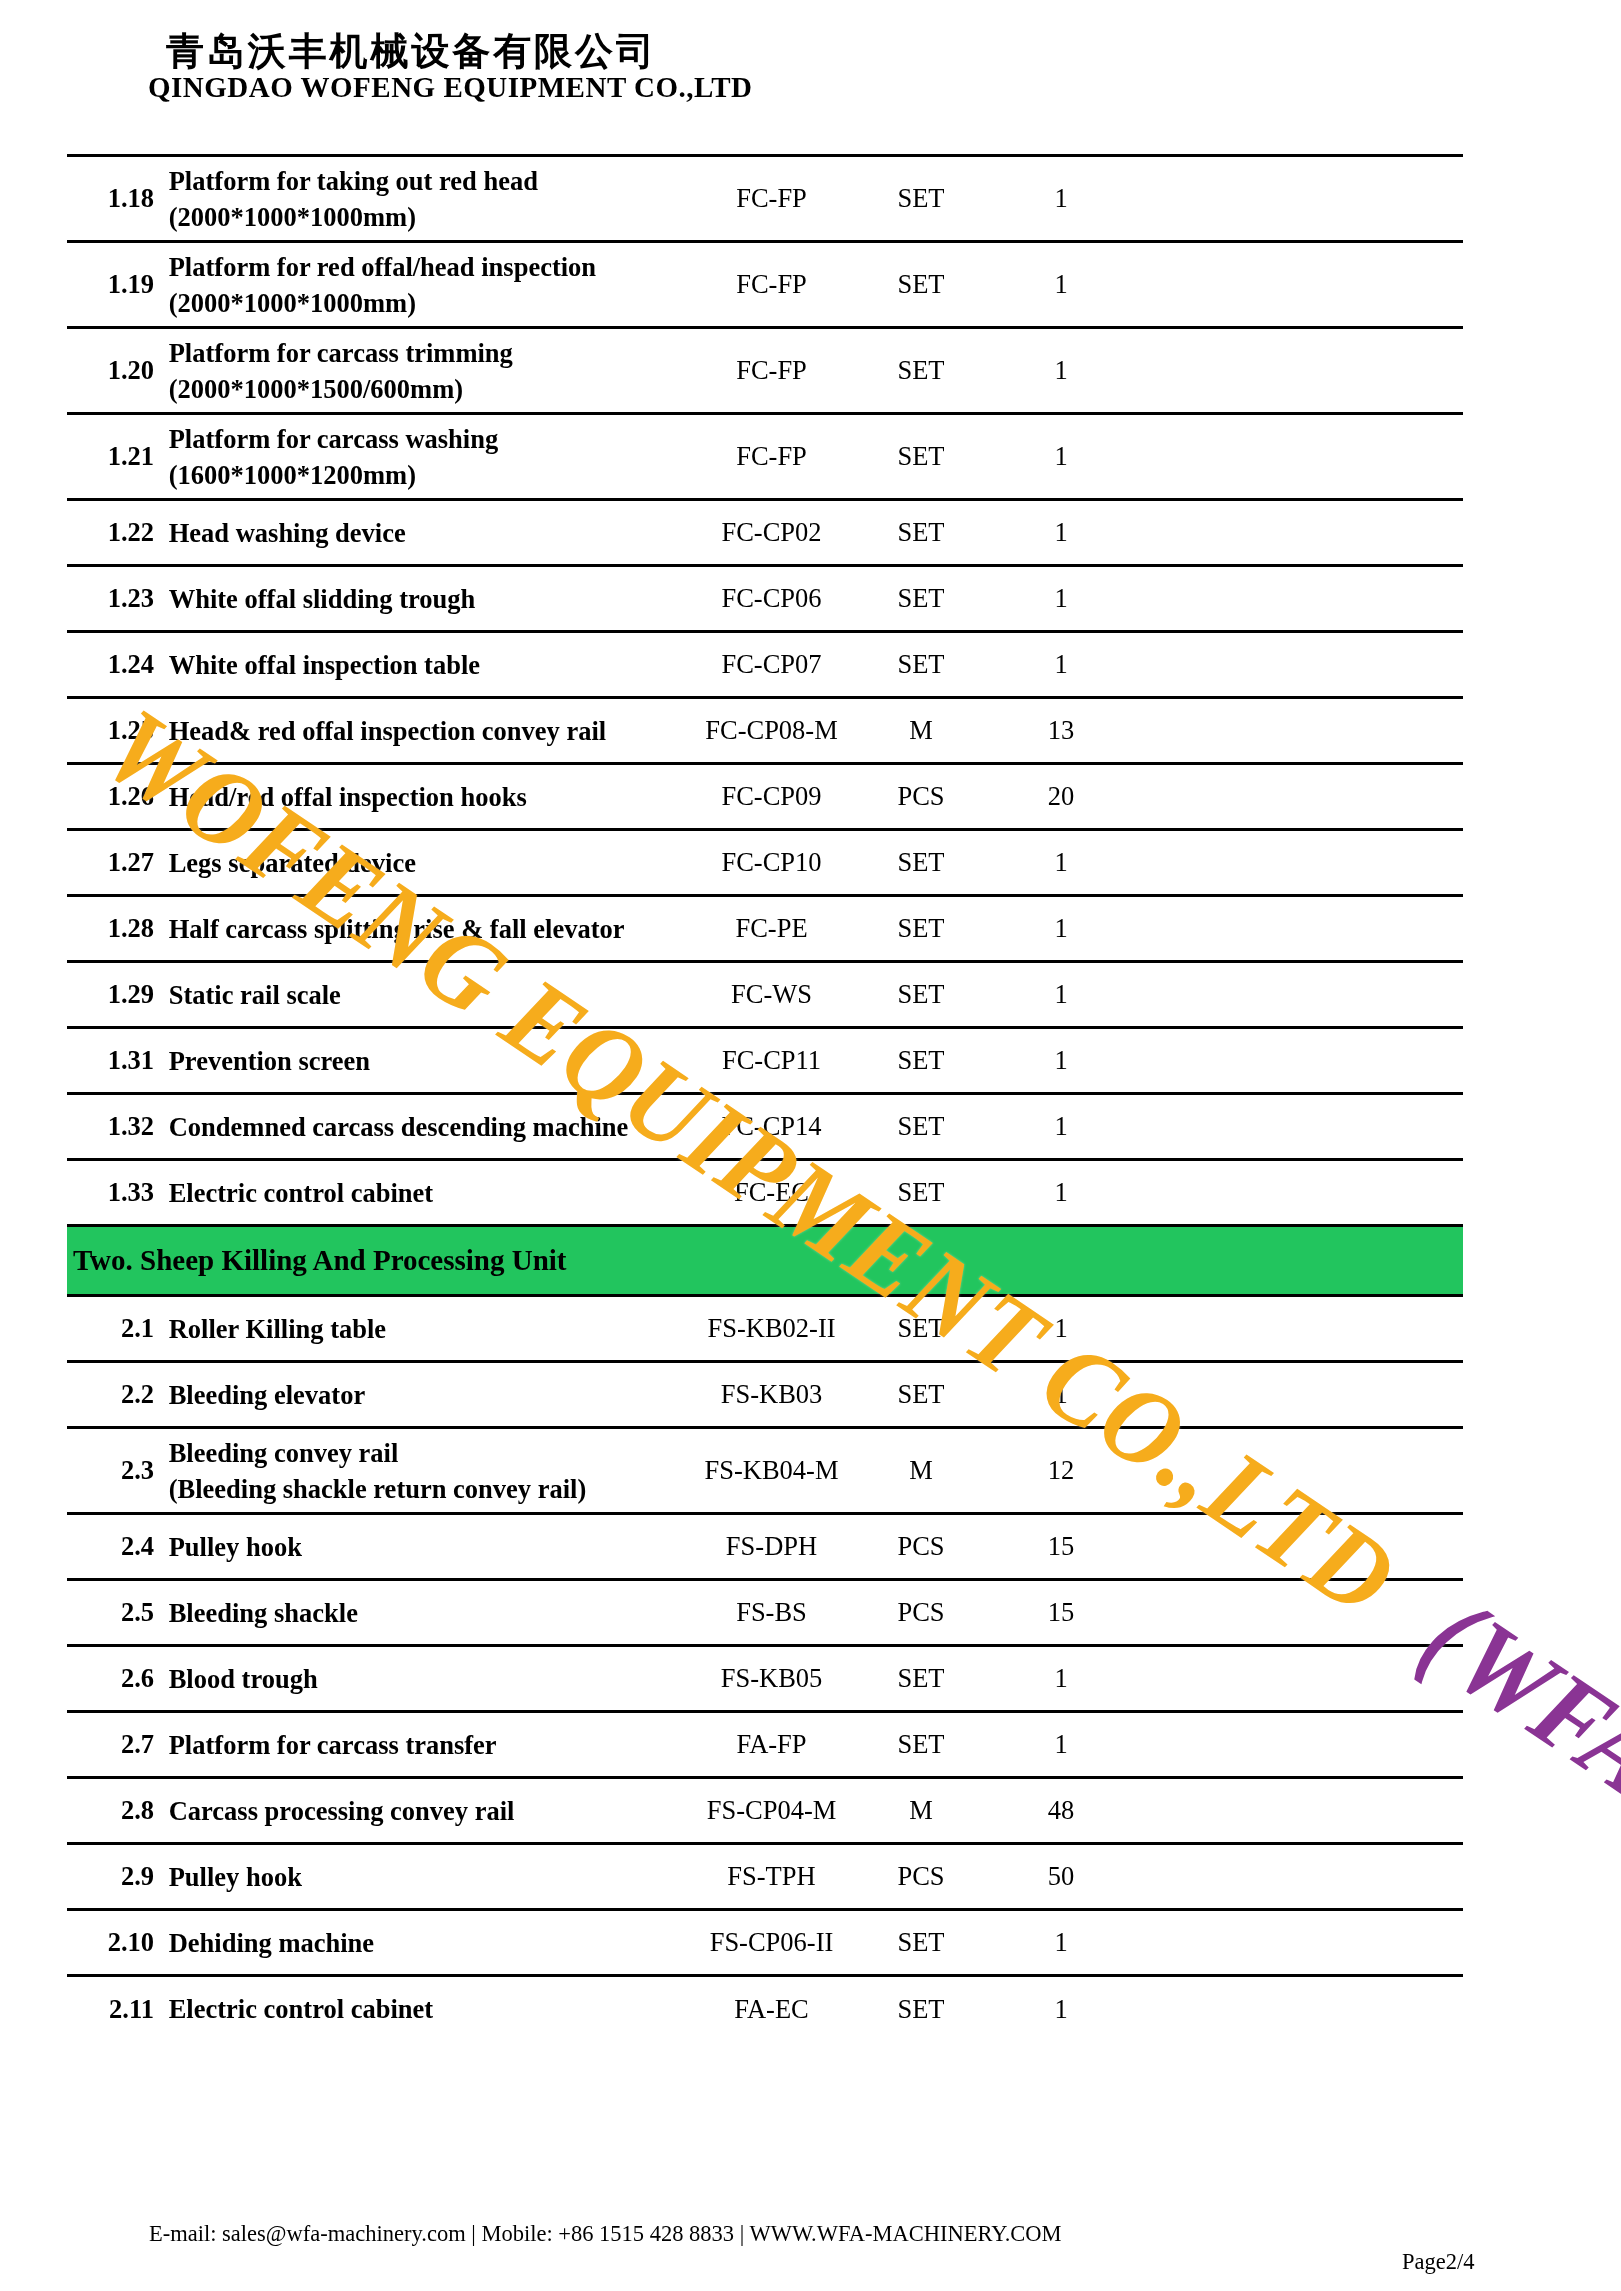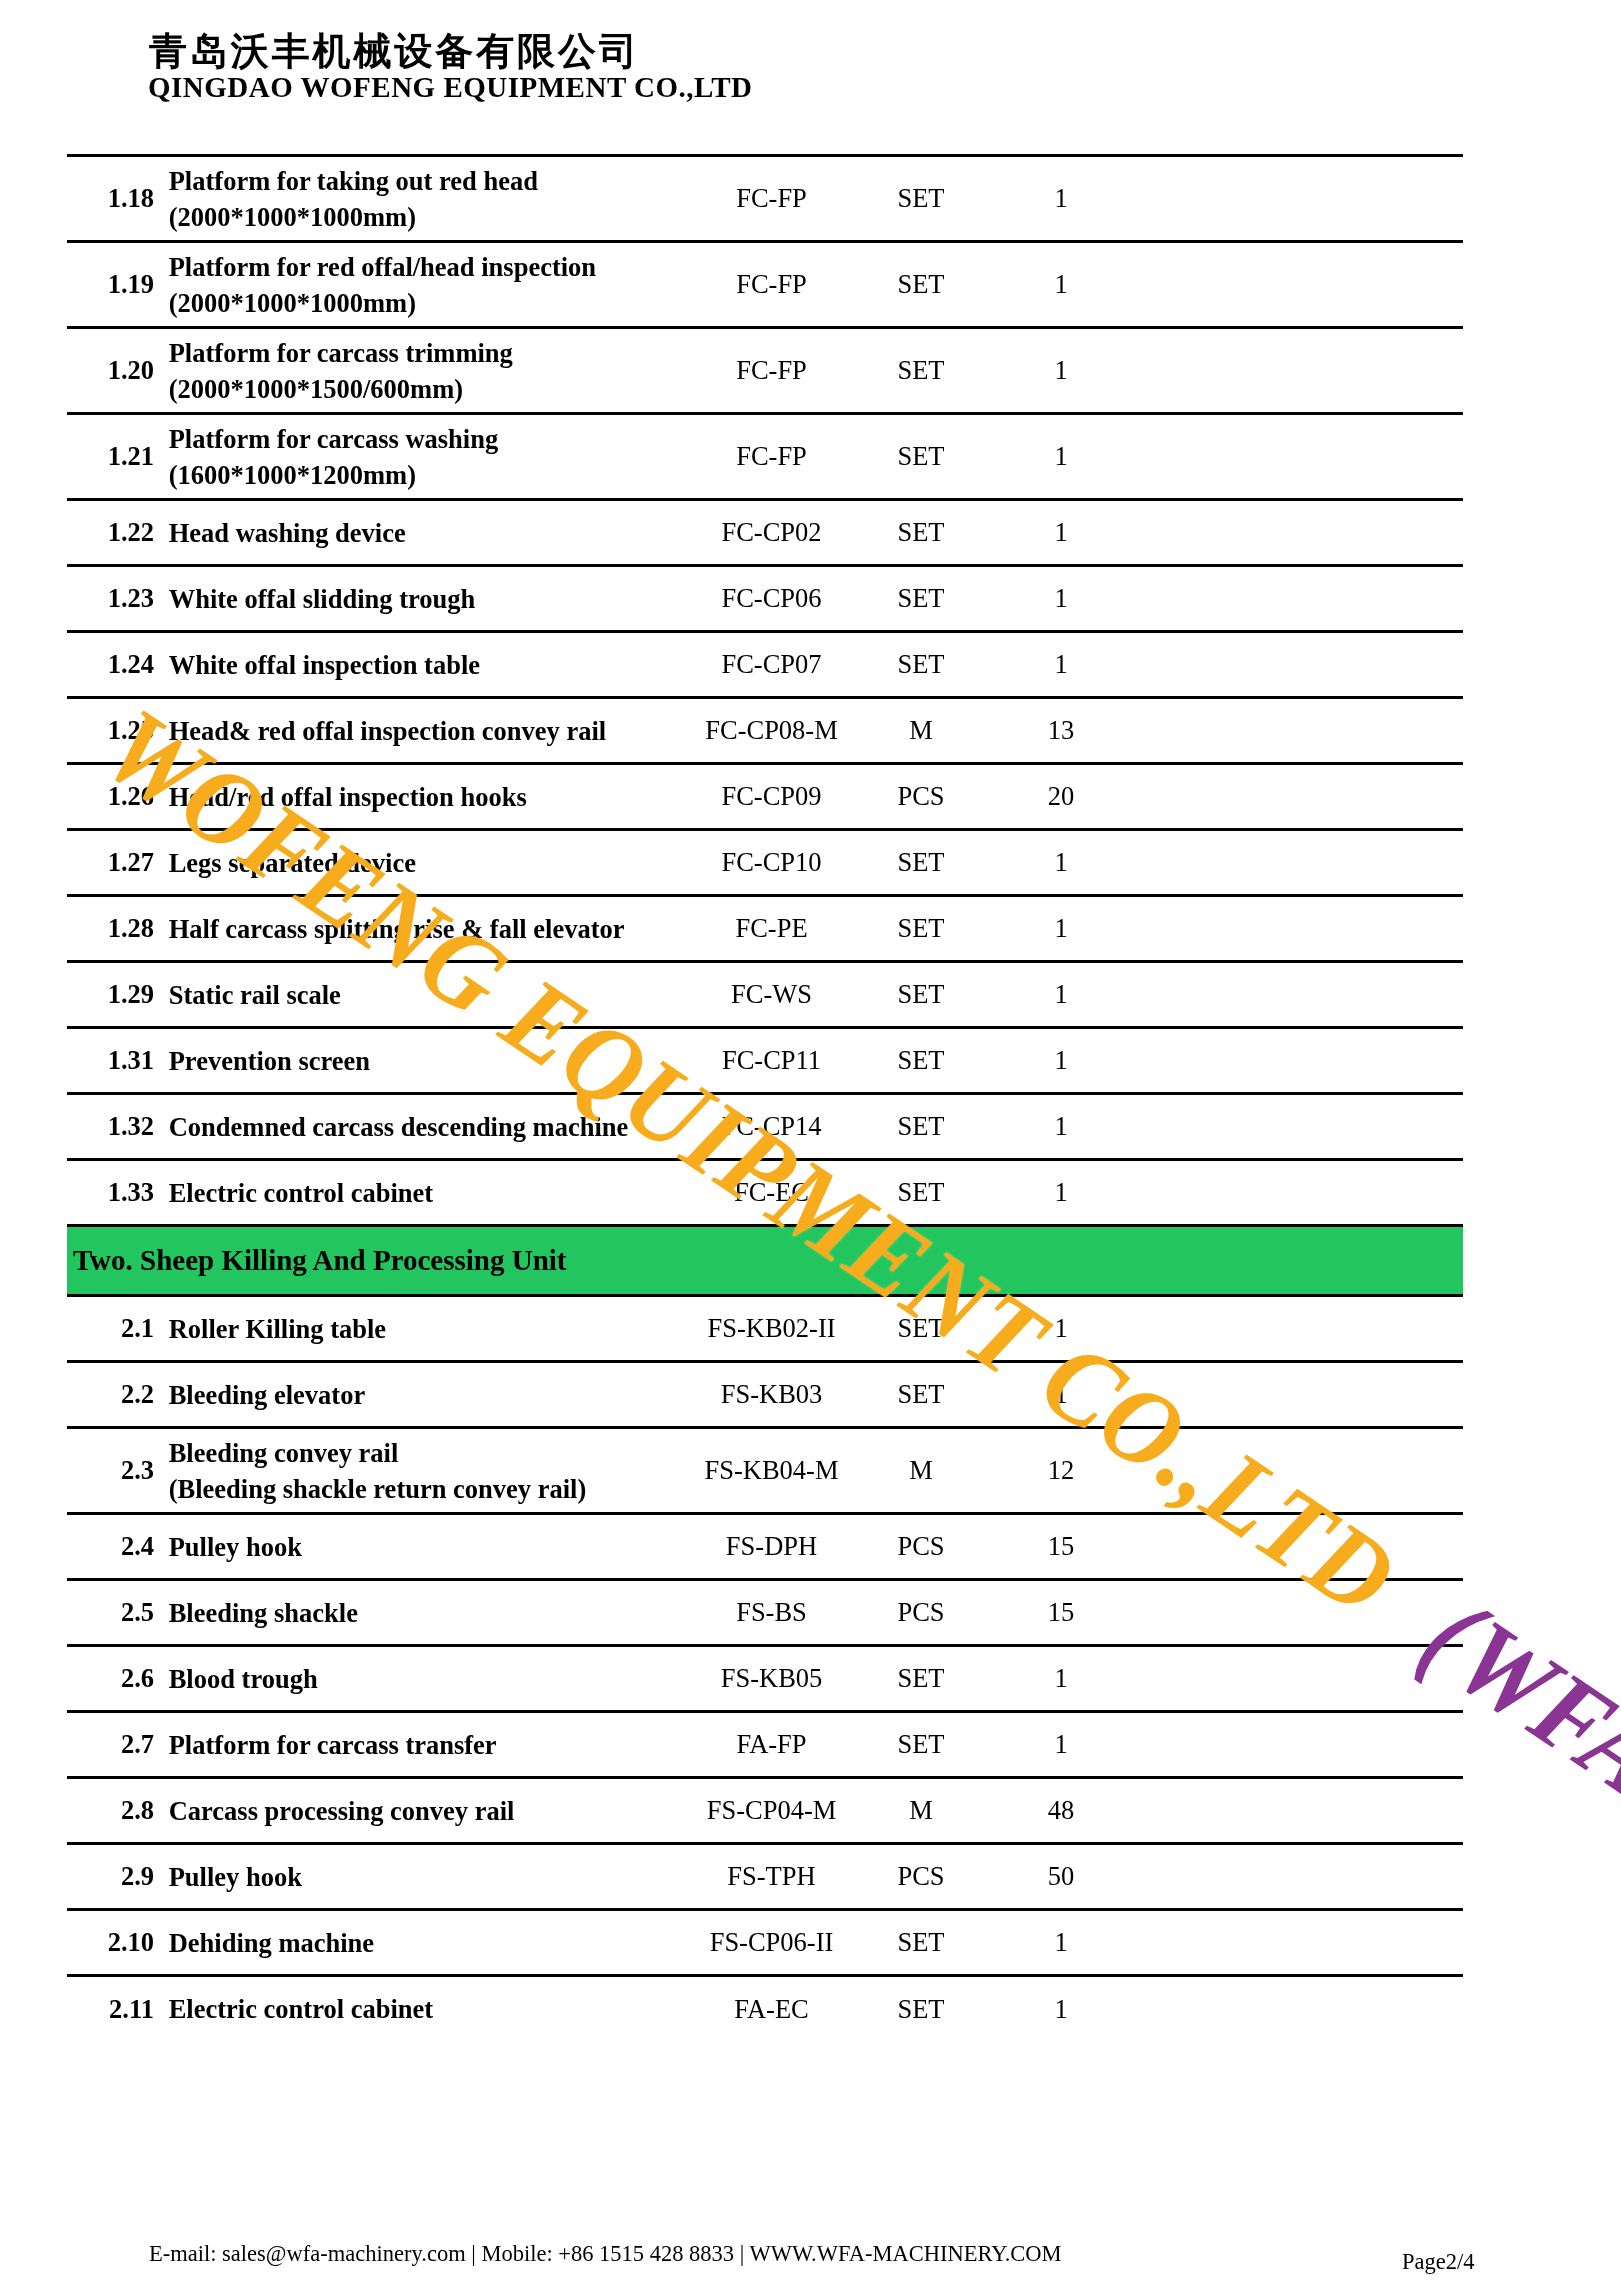--- a/index.html
+++ b/index.html
@@ -6,21 +6,21 @@
   .page {
     position:relative;
     width:1621px; height:2292px;
     margin:0 auto;
     background:#ffffff;
     color:#000;
     font-family:"Liberation Serif","DejaVu Serif",serif;
     overflow:hidden;
   }
   .company-cn {
-    position:absolute; left:149px; top:25.5px;
+    position:absolute; left:166px; top:25.5px;
     font-size:38px; font-weight:bold; letter-spacing:2.9px;
     white-space:nowrap;
   }
   .company-en {
     position:absolute; left:148px; top:71px;
     font-size:29px; font-weight:bold; letter-spacing:0.5px;
     white-space:nowrap;
   }
   table.equip {
     position:absolute; left:67px; top:154px;
@@ -50,21 +50,21 @@
     font-size:110px; font-weight:bold; font-style:italic;
     white-space:nowrap; letter-spacing:1px;
     transform:rotate(34deg) scaleX(0.93);
     transform-origin:0 0;
     z-index:9;
     pointer-events:none;
     text-shadow:0 0 2.9px rgba(255,255,255,0.35);
   }
   .footer-contact {
     position:absolute; left:149px; top:2221px;
-    font-size:22.5px; white-space:nowrap;margin-top:20px;
+    font-size:22.5px; white-space:nowrap;
   }
   .footer-page {
     position:absolute; left:1402px; top:2221px;
     font-size:22.5px; white-space:nowrap;margin-top:28px;
   }
 </style>
 </head>
 <body>
 
 <div class="page">

